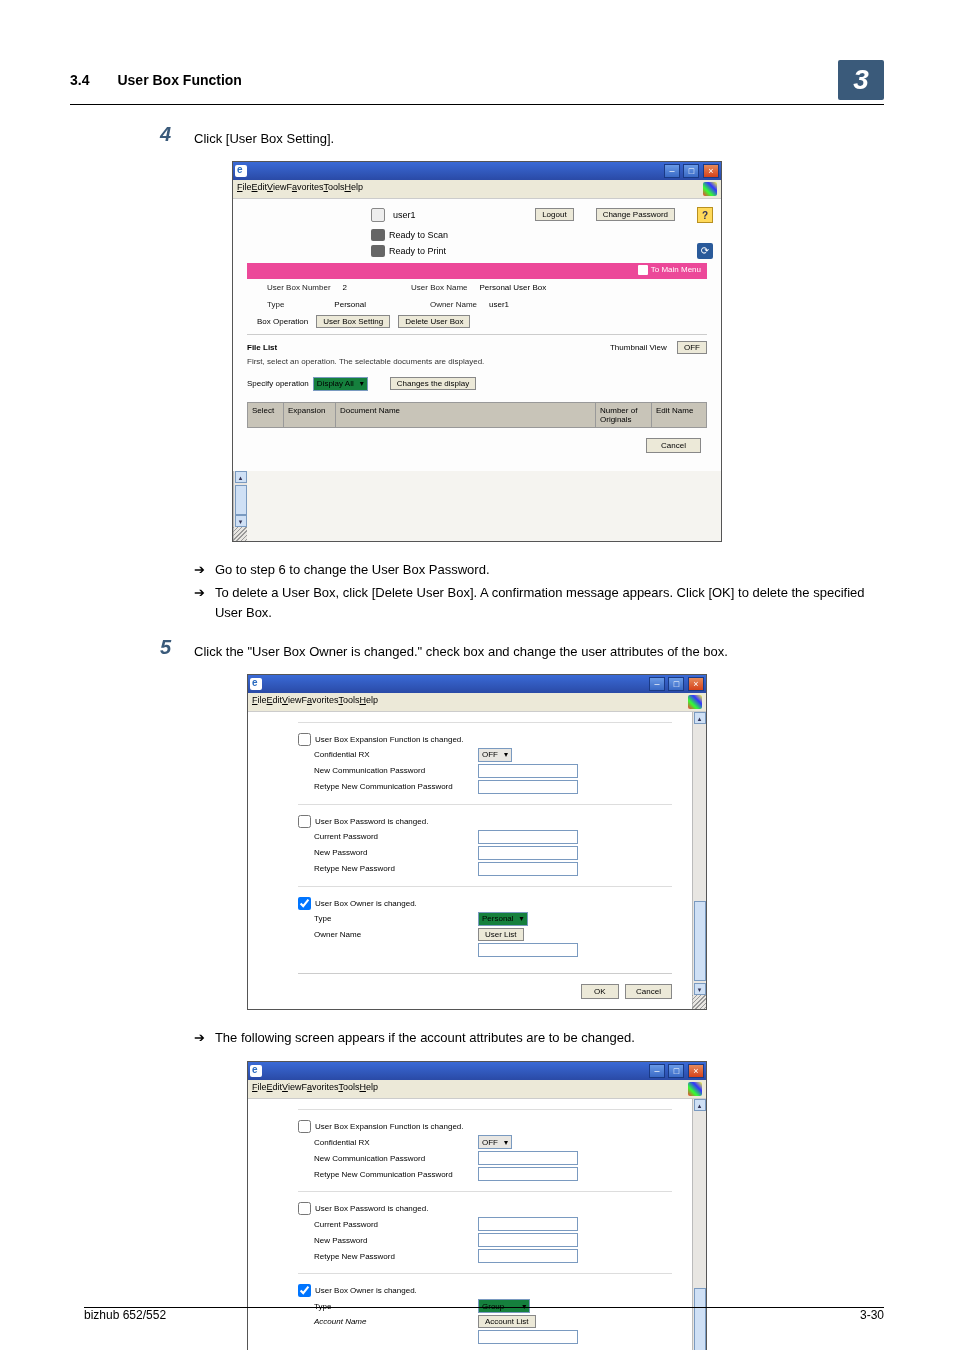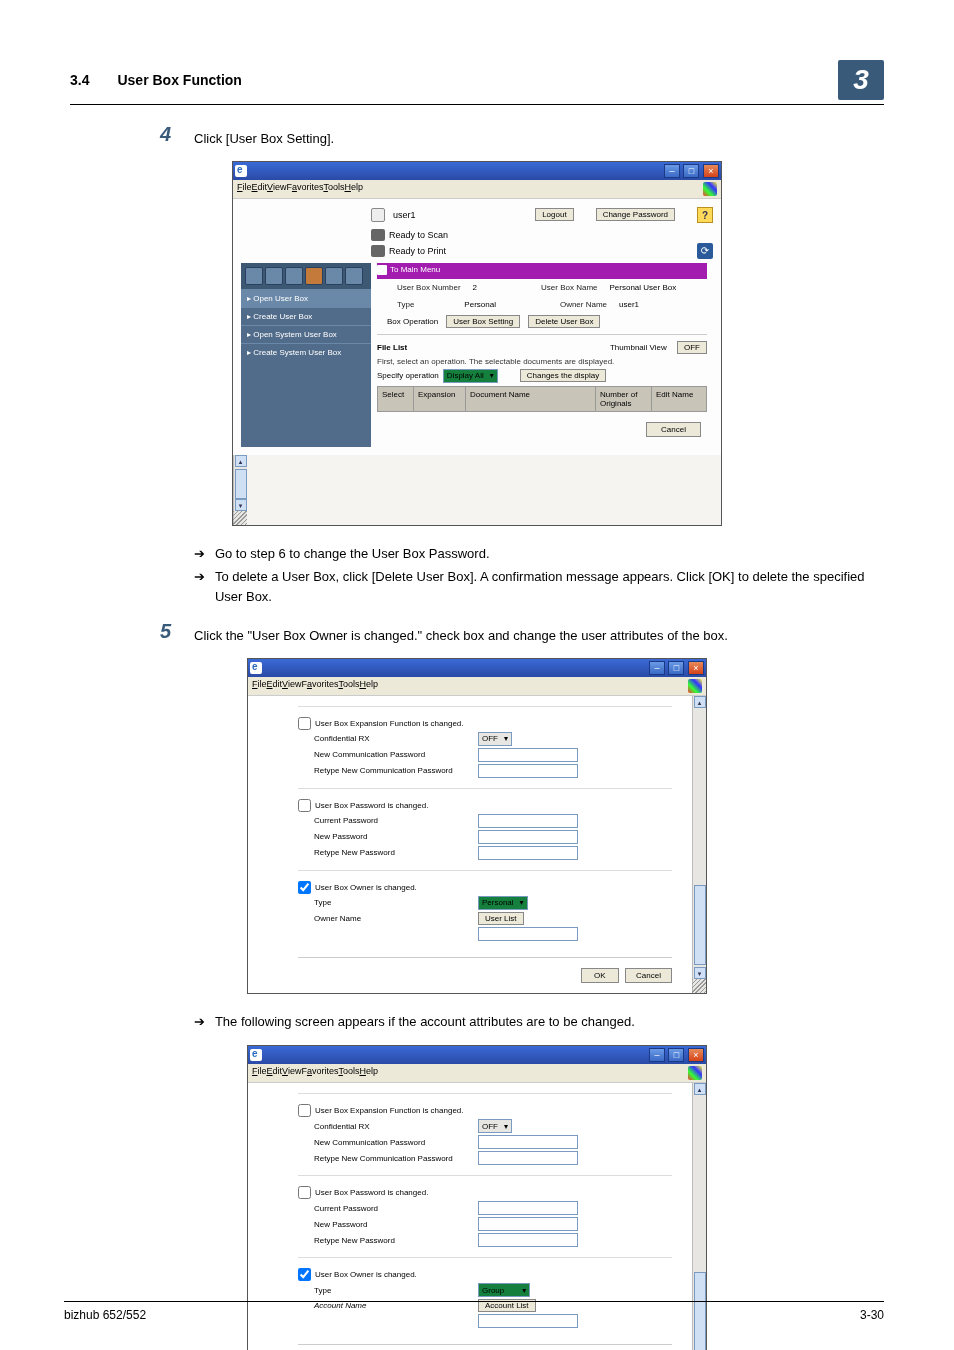--- a/index.html
+++ b/index.html
@@ -88,28 +88,28 @@
     padding:4px 8px 8px 8px;
     position:relative;
   }
   .s1-user-row{display:flex;align-items:center;gap:8px;height:24px;}
   .s1-user-row .uicon{width:14px;height:14px;border:1px solid #888;background:#eee;border-radius:2px;display:inline-block;}
   .s1-btn{background:#ece9d8;border:1px solid #888;padding:1px 6px;font-size:8px;display:inline-block;cursor:default;}
   .s1-help{width:16px;height:16px;background:#ffd95a;border:1px solid #b89020;text-align:center;font-weight:bold;color:#335;font-size:10px;line-height:15px;}
   .s1-status-row{display:flex;align-items:center;gap:4px;margin:2px 0;}
   .s1-status-row .sicon{width:14px;height:12px;background:#666;border-radius:2px;display:inline-block;}
   .s1-refresh{width:16px;height:16px;background:#2a5a9a;color:#fff;text-align:center;line-height:15px;border-radius:2px;font-size:10px;}
-  .s1-mainmenu-bar{background:#a21caf;color:#fff;text-align:left;padding:2px 0;font-size:8px;height:16px;}
+  .s1-mainmenu-bar{background:#ec4899;color:#fff;text-align:right;padding:2px 6px;font-size:8px;height:16px;}
   .s1-mainmenu-bar .mm-icon{display:inline-block;width:10px;height:10px;background:#fff;vertical-align:middle;margin-right:3px;border-radius:1px;}
   .s1-info-row{display:flex;gap:12px;padding:4px 0;font-size:8px;}
   .s1-info-row .lbl{color:#222;margin-left:20px;}
   .s1-ops{padding:2px 0;}
   .s1-filelist-row{display:flex;align-items:center;justify-content:space-between;border-top:1px solid #ccc;padding-top:6px;margin-top:4px;font-size:8px;}
   .s1-hint{font-size:8px;margin:3px 0;color:#333;}
-  .s1-specify-row{display:flex;align-items:center;gap:4px;font-size:8px;margin:3px 0;}
+  .s1-specify-row{display:flex;align-items:center;gap:4px;font-size:8px;margin:11px 0;}
   .s1-table-header{background:#c8c4b8;border:1px solid #999;display:flex;font-size:8px;}
   .s1-table-header div{padding:3px 4px;border-right:1px solid #999;}
   .s1-cancel-row{text-align:right;padding:10px 6px;}
   
   .s2-body{background:#fff;padding:10px 20px 10px 50px;}
   .s2-block{border-top:1px solid #ddd;padding:8px 0;}
   .s2-row{display:flex;align-items:center;margin:2px 0;font-size:8px;}
   .s2-row .lab{width:180px;}
   .s2-row input[type=checkbox]{margin-right:4px;vertical-align:middle;}
   .s2-sel{border:1px solid #7a9ac0;background:#e8e6e2;font-size:8px;padding:0 3px;height:14px;display:inline-flex;align-items:center;}
@@ -119,24 +119,23 @@
   .s2-listbtn{background:#ece9d8;border:1px solid #888;padding:1px 6px;font-size:8px;display:inline-block;}
   .s2-footer{border-top:1px solid #ccc;text-align:right;padding-top:10px;margin-top:6px;}
   .scroll-stub{width:14px;background:#e8e6e2;border-left:1px solid #bbb;display:flex;flex-direction:column;justify-content:space-between;align-items:center;}
   .scroll-stub .arr{width:12px;height:12px;background:#cfe0f5;border:1px solid #7a9ac0;font-size:7px;text-align:center;line-height:11px;color:#335;}
   .scroll-stub .thumb{width:12px;height:30px;background:#cfe0f5;border:1px solid #7a9ac0;}
   .win-bottom-corner{width:14px;height:14px;background:repeating-linear-gradient(135deg,#999,#999 1px,transparent 1px,transparent 3px);align-self:flex-end;}
   
   .page-footer {
     position: absolute;
     bottom: 28px;
-    left: 64px;
+    left: 84px;
     right: 70px;
     border-top: 1px solid #000;
-    padding-top: 6px;
     display: flex;
     justify-content: space-between;
     font-size: 12px;
   }
 </style>
 </head>
 <body>
 
 <div class="page">
   <div class="header-row">
@@ -192,34 +191,20 @@
                 </div>
               <div class="s1-status-row">
                 <span class="sicon"></span>
                 <span>Ready to Print</span>
                 <span style="flex:1"></span>
                 <span class="s1-refresh">⟳</span>
               </div>
             </div>
           </div>
           <div style="display:flex;margin-top:2px;">
-            <div class="s1-left-nav">
-              <div class="nav-icons">
-                <span></span>
-                <span></span>
-                <span></span>
-                <span style="background:#c47a3a;"></span>
-                <span></span>
-                <span></span>
-              </div>
-              <div class="nav-item sel">▸ Open User Box</div>
-              <div class="nav-item">▸ Create User Box</div>
-              <div class="nav-item">▸ Open System User Box</div>
-              <div class="nav-item">▸ Create System User Box</div>
-            </div>
             <div style="flex:1;padding:0 6px;">
               <div class="s1-mainmenu-bar">
                 <span class="mm-icon"></span><span>To Main Menu</span>
               </div>
               <div class="s1-info-row">
                 <span class="lbl">User Box Number</span>
                 <span>2</span>
                 <span style="width:20px"></span>
                 <span class="lbl">User Box Name</span>
                 <span>Personal User Box</span>

